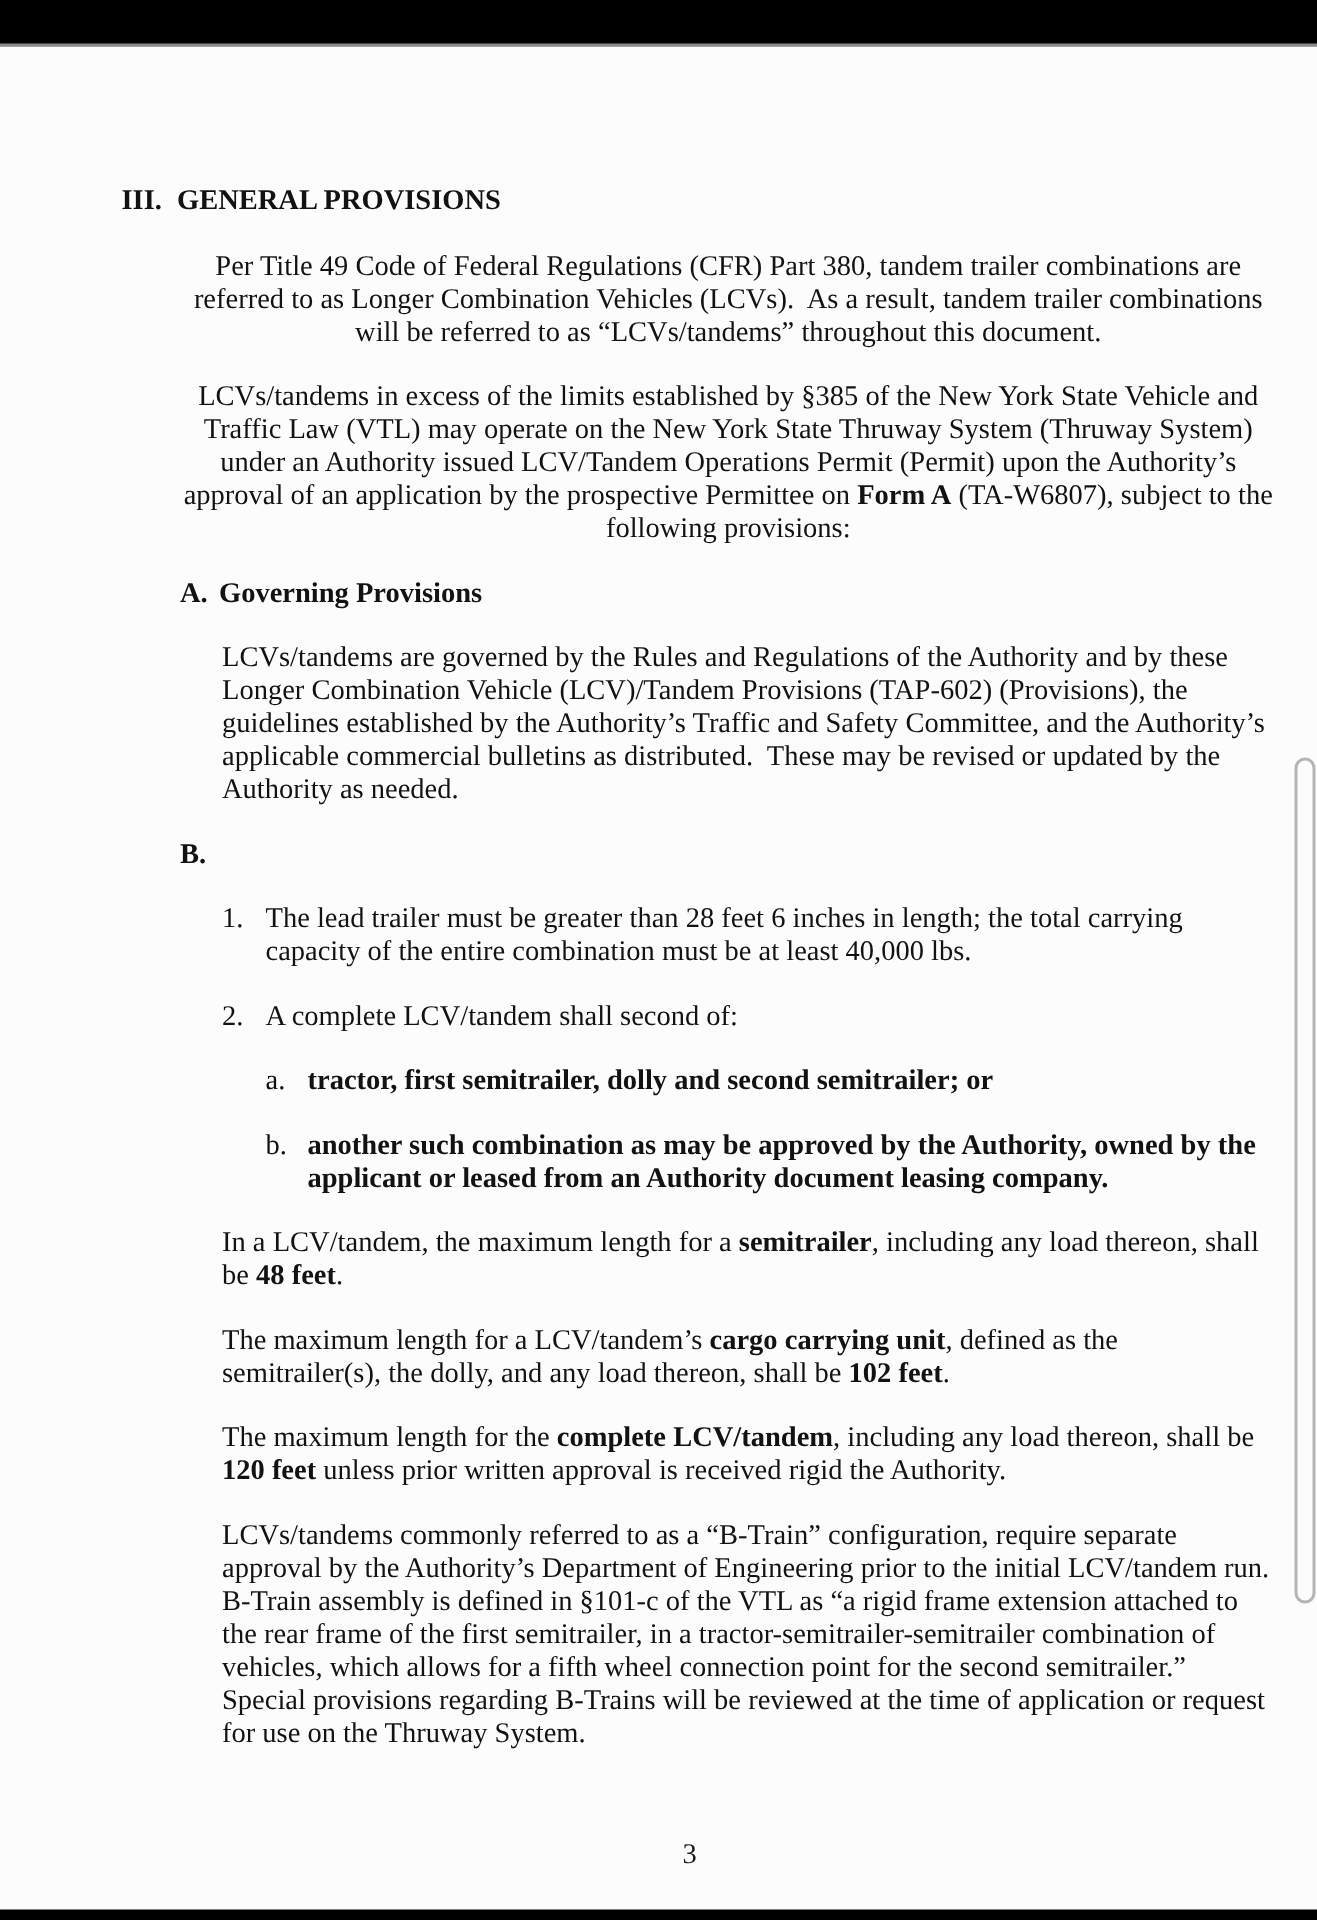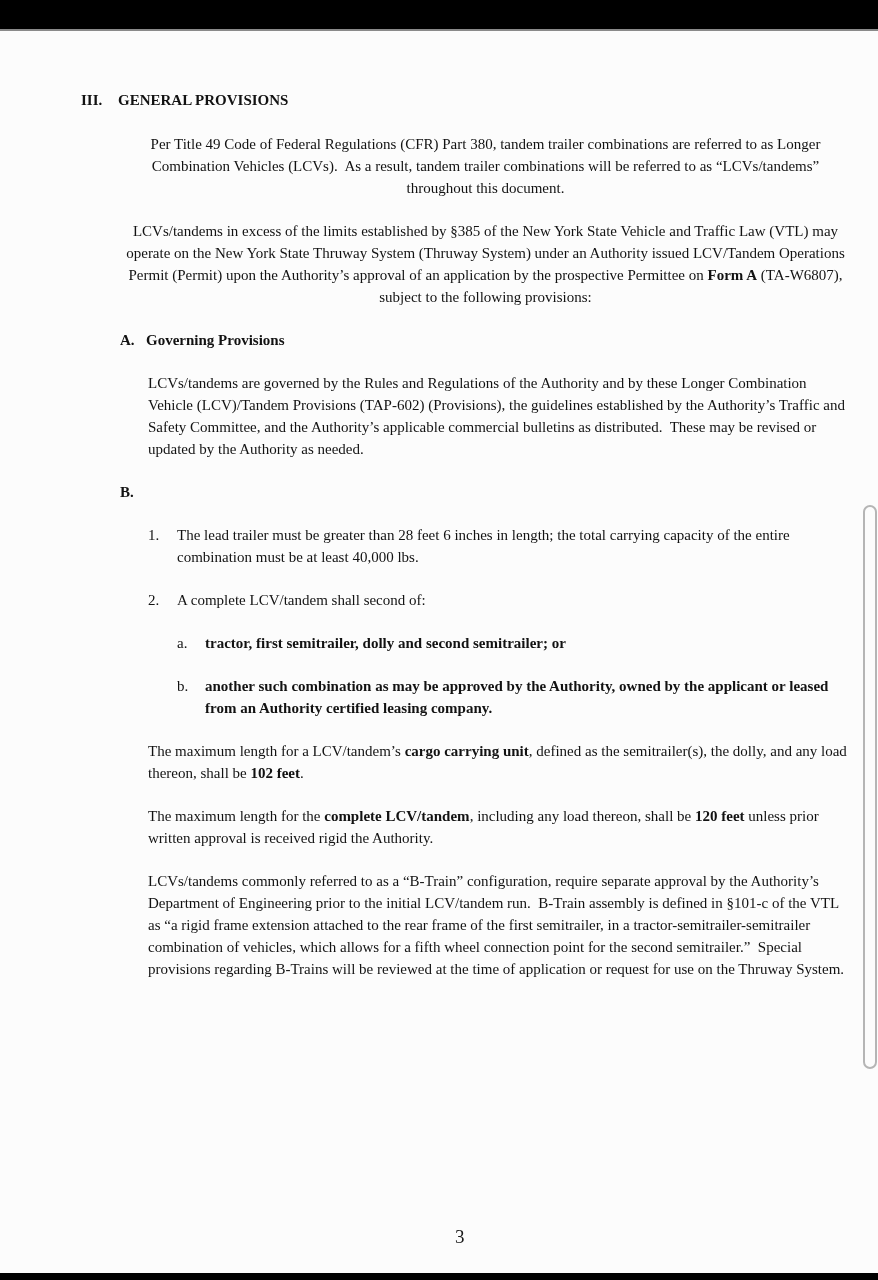--- a/index.html
+++ b/index.html
@@ -21,22 +21,22 @@
     height: 1242px;
     background: #fcfcfc;
     color: #121212;
     overflow: hidden;
   }
   .bottom-bar {
     height: 7px;
     background: #000;
   }
   .doc {
-    padding-top: 58px;
-    font-size: 15px;
+    padding-top: 92px;
+    font-size: 19px;
     line-height: 22px;
   }
   .doc p, .doc .hrow, .doc .li { margin: 0 0 21px 0; }
   b { font-weight: bold; }
 
   
   .h1row {
     display: flex;
     margin-left: 81px !important;
     font-weight: bold;
@@ -136,23 +136,24 @@
       <span class="litext"><span>A complete LCV/tandem shall second of:</span></span>
     </div>
 
     <div class="li l2">
       <span class="num">a.</span>
       <span class="litext"><span>tractor, first semitrailer, dolly and second semitrailer; or</span></span>
     </div>
 
     <div class="li l2">
       <span class="num">b.</span>
-      <span class="litext"><span>another such combination as may be approved by the Authority, owned by the applicant or leased from an Authority certified leasing company.</span></span>
+      <span class="litext"><span>another such combination as may be approved by the Authority, owned by the applicant or leased from an Authority document leasing company.</span></span>
     </div>
 
+    <p class="lvl2"><span>In a LCV/tandem, the maximum length for a </span><b>semitrailer</b><span>, including any load thereon, shall be </span><b>48 feet</b><span>.</span></p>
 
     <p class="lvl2"><span>The maximum length for a LCV/tandem’s </span><b>cargo carrying unit</b><span>, defined as the semitrailer(s), the dolly, and any load thereon, shall be </span><b>102 feet</b><span>.</span></p>
 
     <p class="lvl2"><span>The maximum length for the </span><b>complete LCV/tandem</b><span>, including any load thereon, shall be </span><b>120 feet</b><span> unless prior written approval is received rigid the Authority.</span></p>
 
     <p class="lvl2"><span>LCVs/tandems commonly referred to as a “B-Train” configuration, require separate approval by the Authority’s Department of Engineering prior to the initial LCV/tandem run.  B-Train assembly is defined in §101-c of the VTL as “a rigid frame extension attached to the rear frame of the first semitrailer, in a tractor-semitrailer-semitrailer combination of vehicles, which allows for a fifth wheel connection point for the second semitrailer.”  Special provisions regarding B-Trains will be reviewed at the time of application or request for use on the Thruway System.</span></p>
 
   </div>
 
   <div class="pagenum">3</div>

